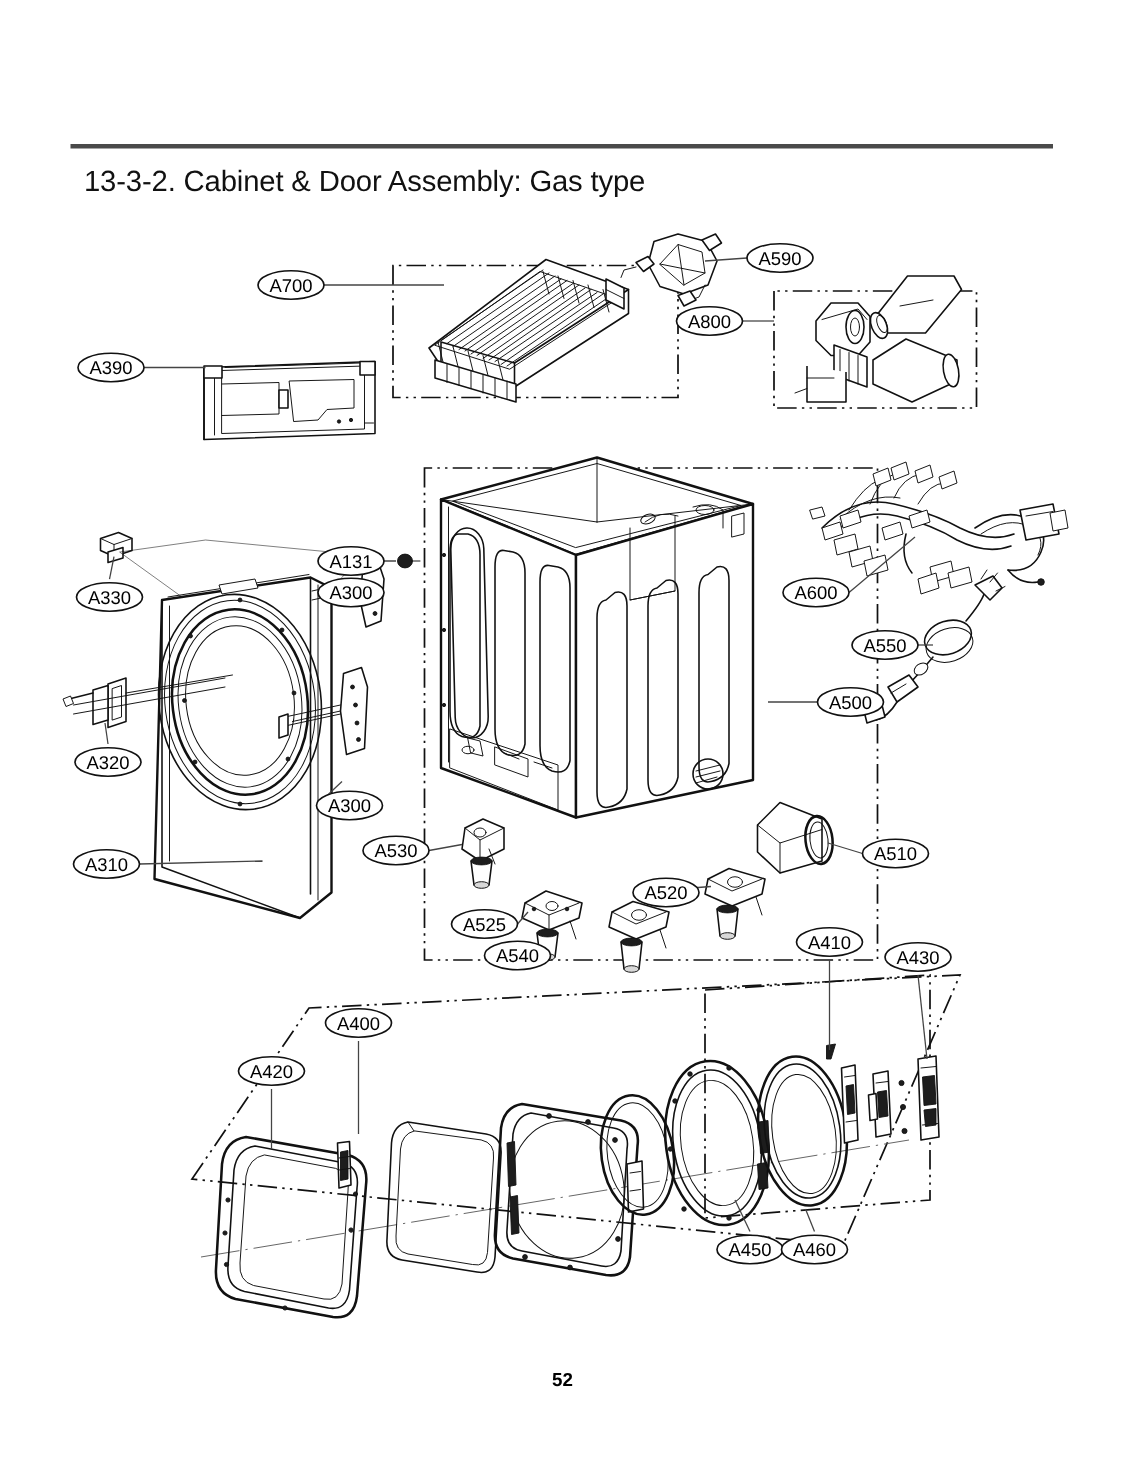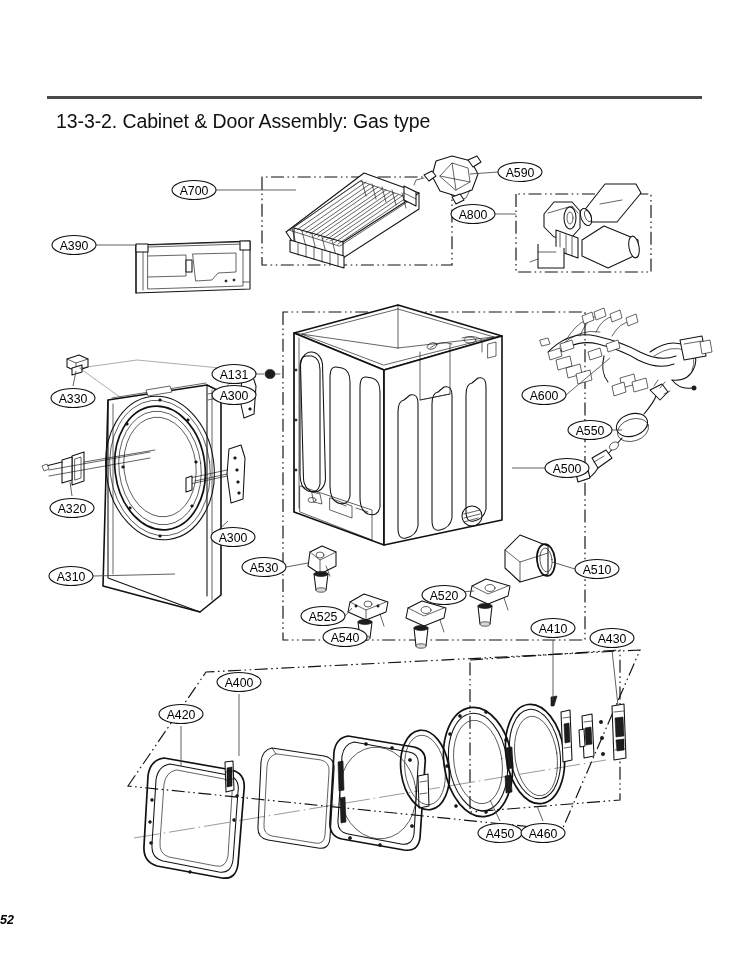--- a/index.html
+++ b/index.html
@@ -5,22 +5,22 @@
 <style>
   html,body{margin:0;padding:0;background:#fff;}
   body{width:750px;height:977px;position:relative;
        font-family:"Liberation Sans","DejaVu Sans",sans-serif;color:#000;
        overflow:hidden;}
   #page{position:absolute;inset:0;width:750px;height:977px;}
   #topRule{position:absolute;left:47px;top:96px;width:655px;height:3px;
            background:#4a4a4a;}
   #title{position:absolute;left:56px;top:110px;font-size:19.5px;
          letter-spacing:-0.1px;color:#111;white-space:nowrap;}
-  #pageNum{position:absolute;left:0;top:913px;width:750px;text-align:left;
-           font-size:12.5px;font-weight:bold;font-style:italic;color:#000;}
+  #pageNum{position:absolute;left:0;top:913px;width:750px;text-align:center;
+           font-size:12.5px;font-weight:bold;color:#000;}
   #art{position:absolute;left:0;top:0;width:750px;height:977px;}
   .callout-text{font-family:"Liberation Sans","DejaVu Sans",sans-serif;
                 font-size:12.3px;fill:#000;text-anchor:middle;
                 dominant-baseline:central;}
 </style>
 </head>
 <body>
 
 <div id="page">
 

